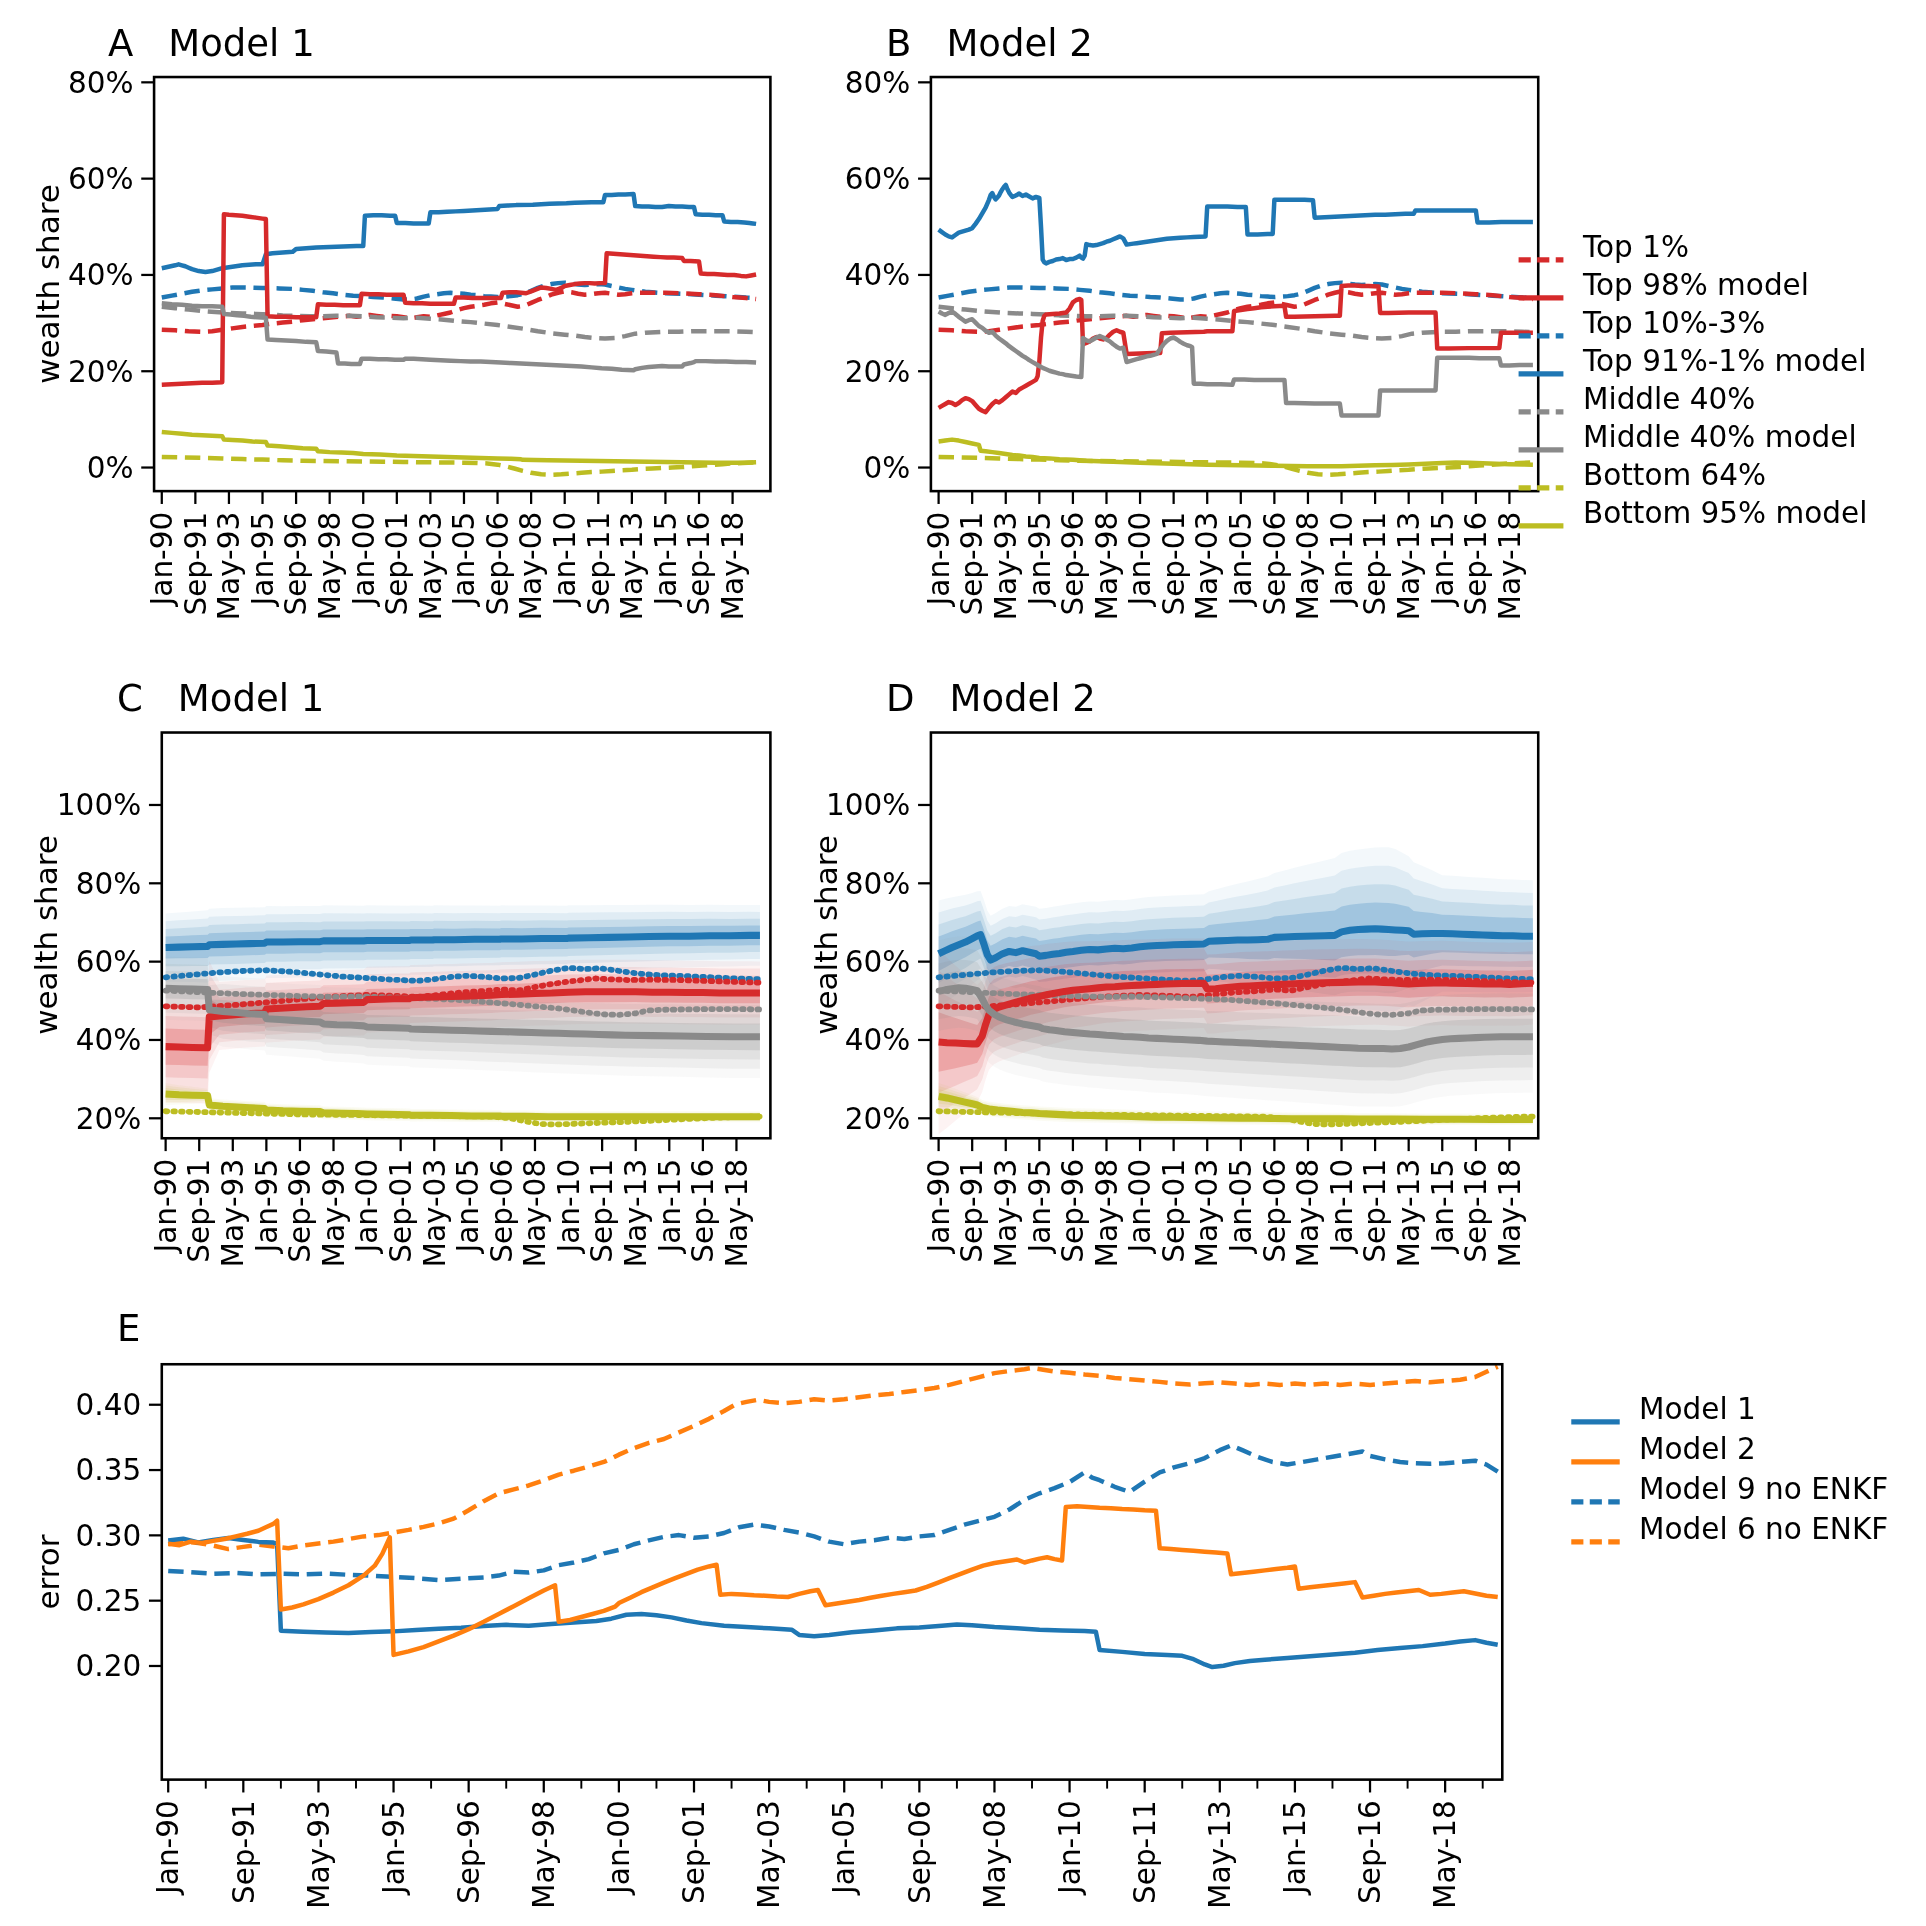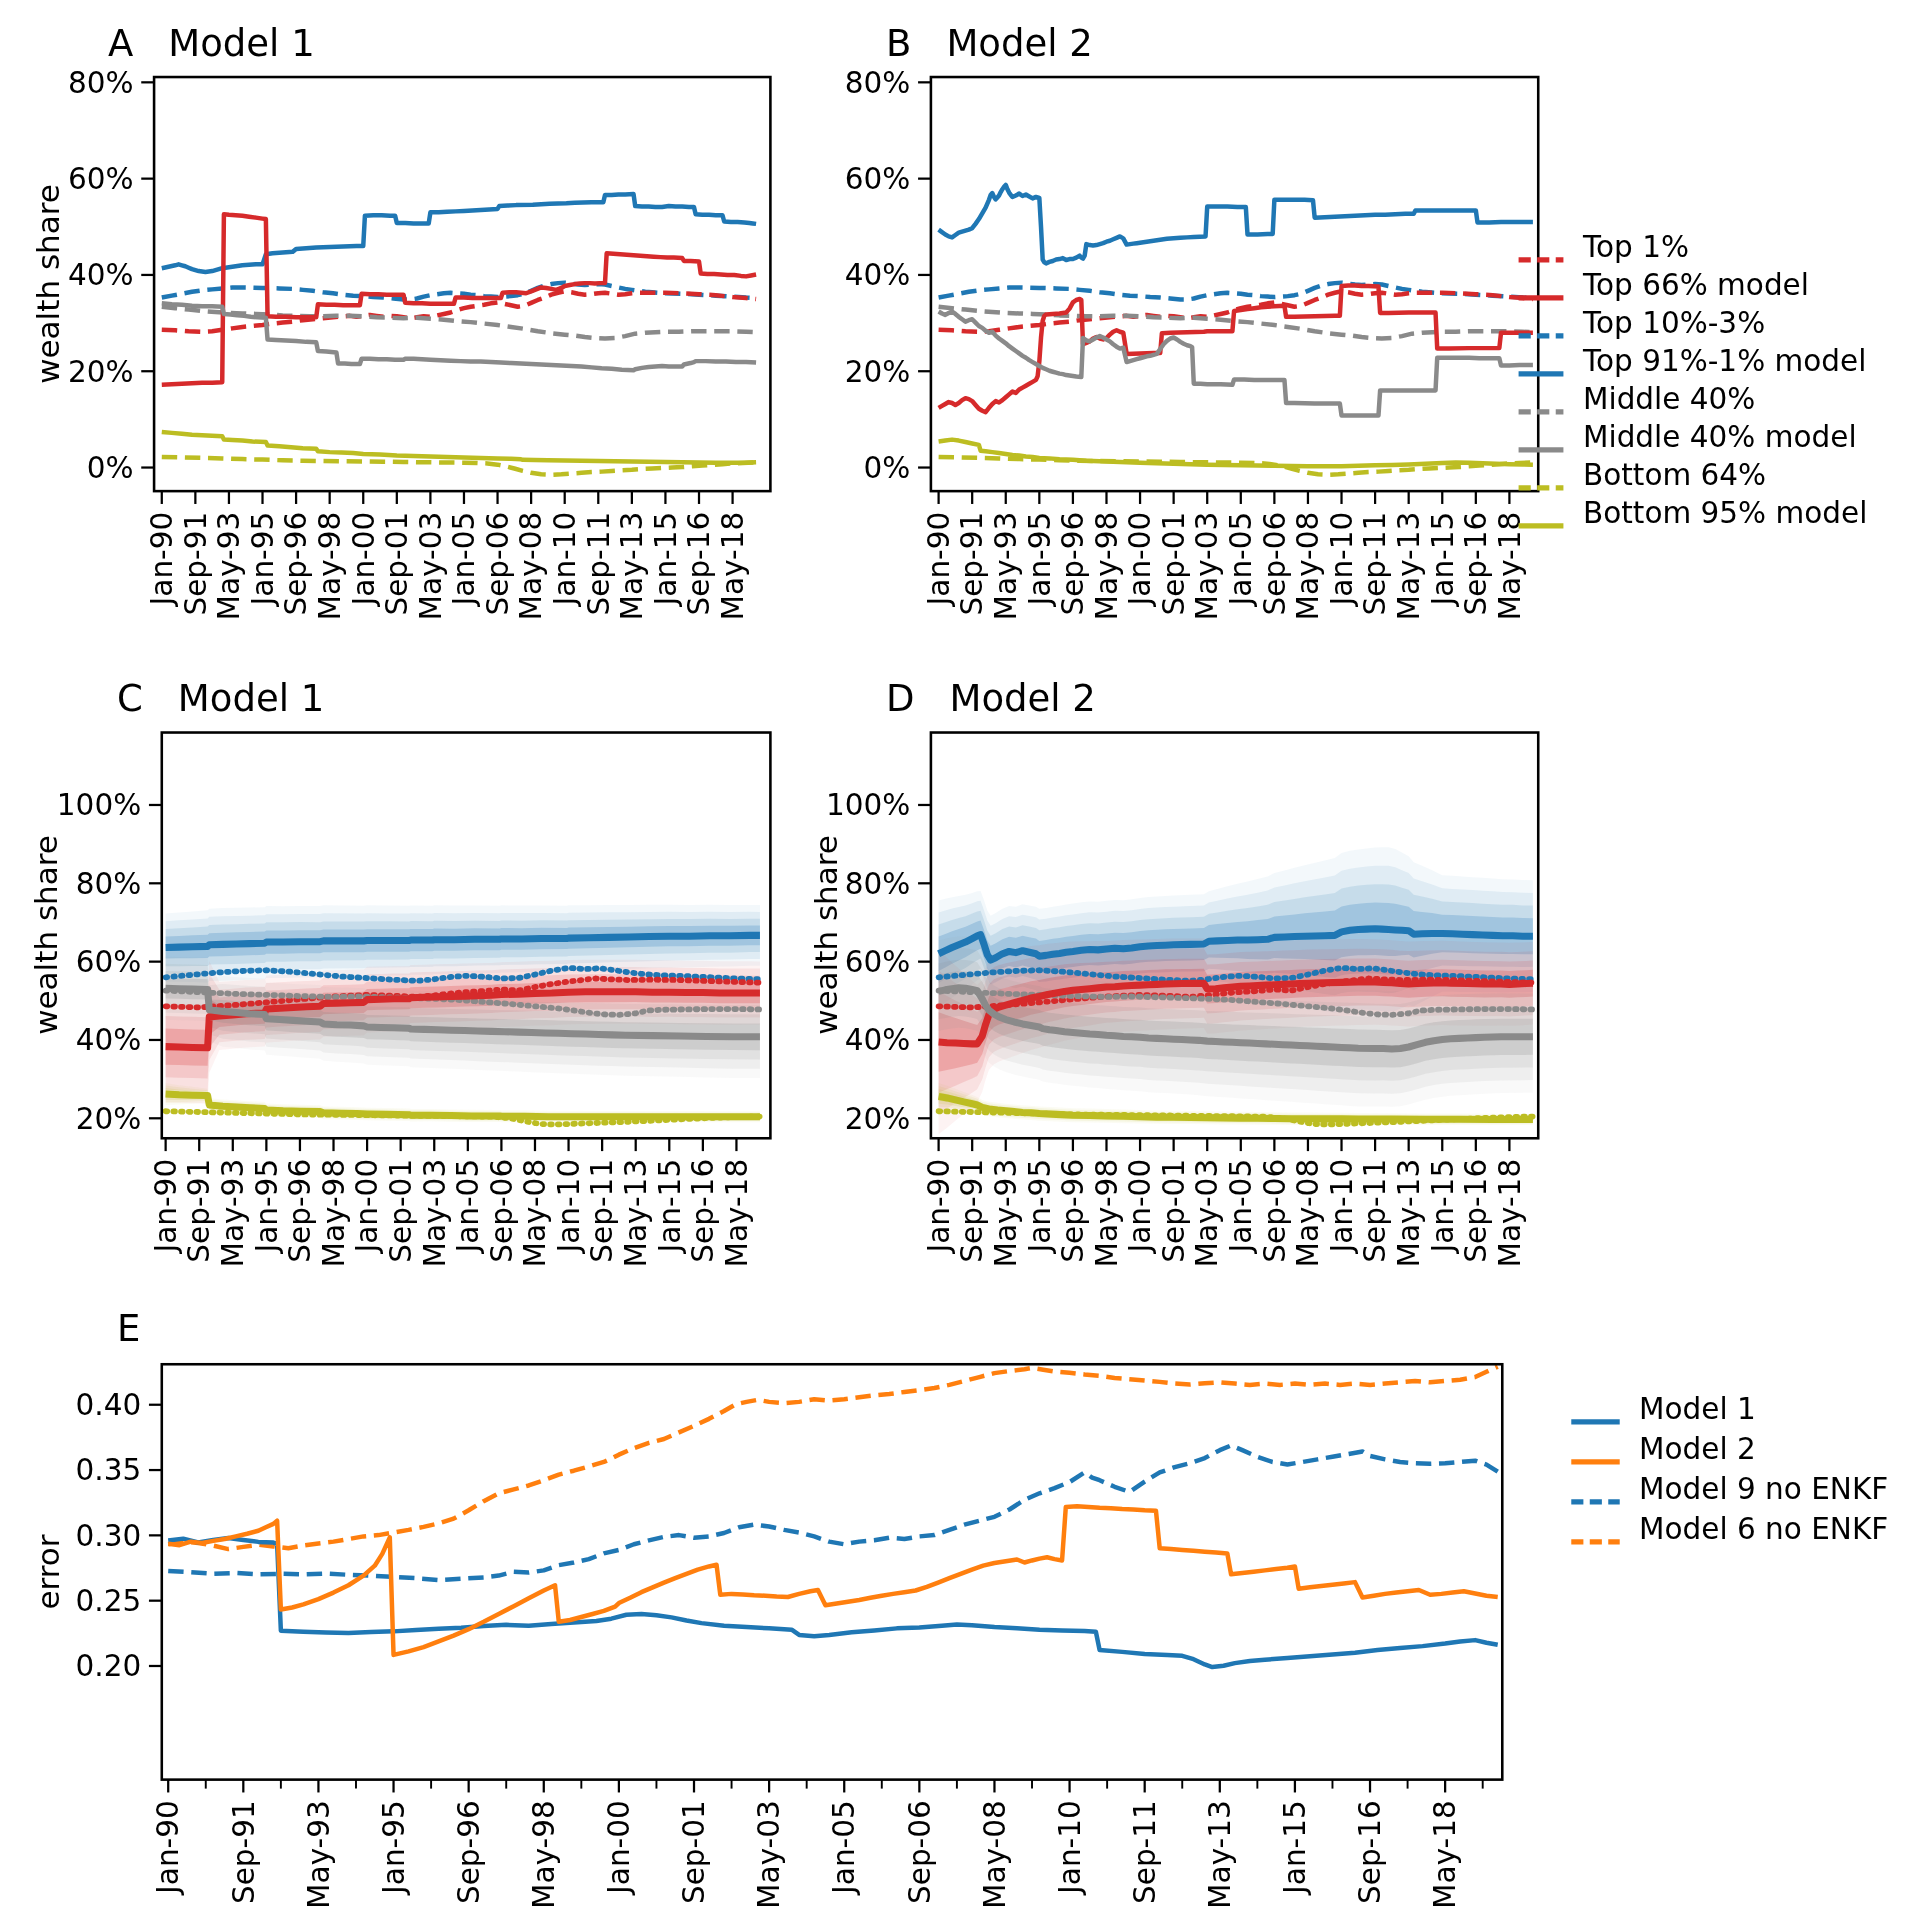--- a/index.html
+++ b/index.html
@@ -382,21 +382,21 @@
     <div class="lg-row">
         <svg class="lg-swatch" width="48" height="7.7" viewBox="0 0 74 12">
           <line x1="2" y1="6" x2="72" y2="6" stroke="#d62a2b" stroke-width="8" stroke-dasharray="19 10"></line>
         </svg>
         <span class="lg-label">Top 1%</span>
       </div>
     <div class="lg-row">
         <svg class="lg-swatch" width="48" height="7.7" viewBox="0 0 74 12">
           <line x1="2" y1="6" x2="72" y2="6" stroke="#d62a2b" stroke-width="8"></line>
         </svg>
-        <span class="lg-label">Top 66% model</span>
+        <span class="lg-label">Top 98% model</span>
       </div>
     <div class="lg-row">
         <svg class="lg-swatch" width="48" height="7.7" viewBox="0 0 74 12">
           <line x1="2" y1="6" x2="72" y2="6" stroke="#1f77b4" stroke-width="8" stroke-dasharray="19 10"></line>
         </svg>
         <span class="lg-label">Top 10%-3%</span>
       </div>
     <div class="lg-row">
         <svg class="lg-swatch" width="48" height="7.7" viewBox="0 0 74 12">
           <line x1="2" y1="6" x2="72" y2="6" stroke="#1f77b4" stroke-width="8"></line>

